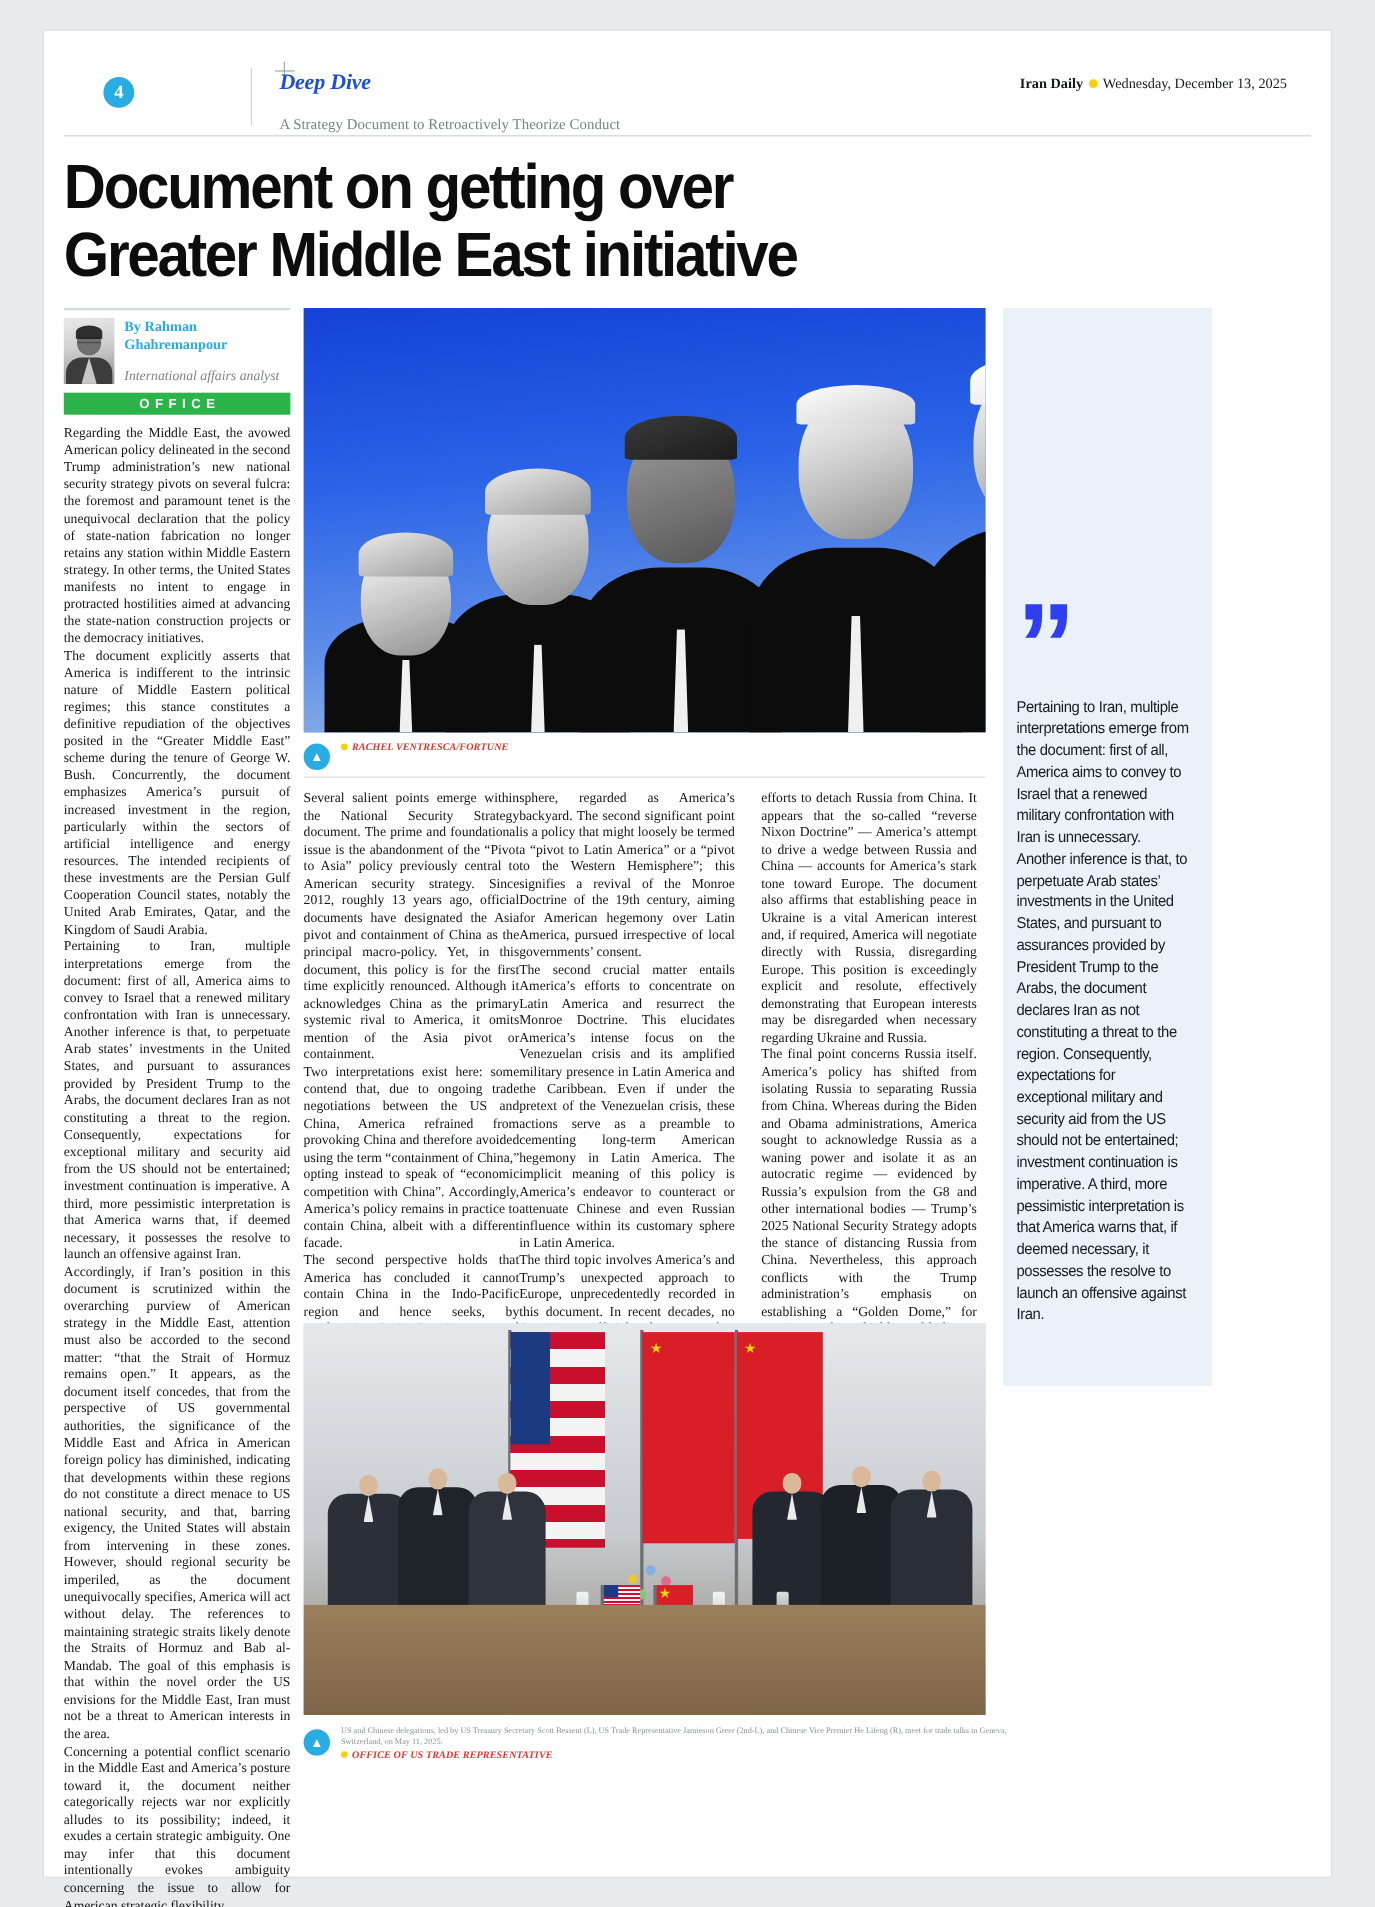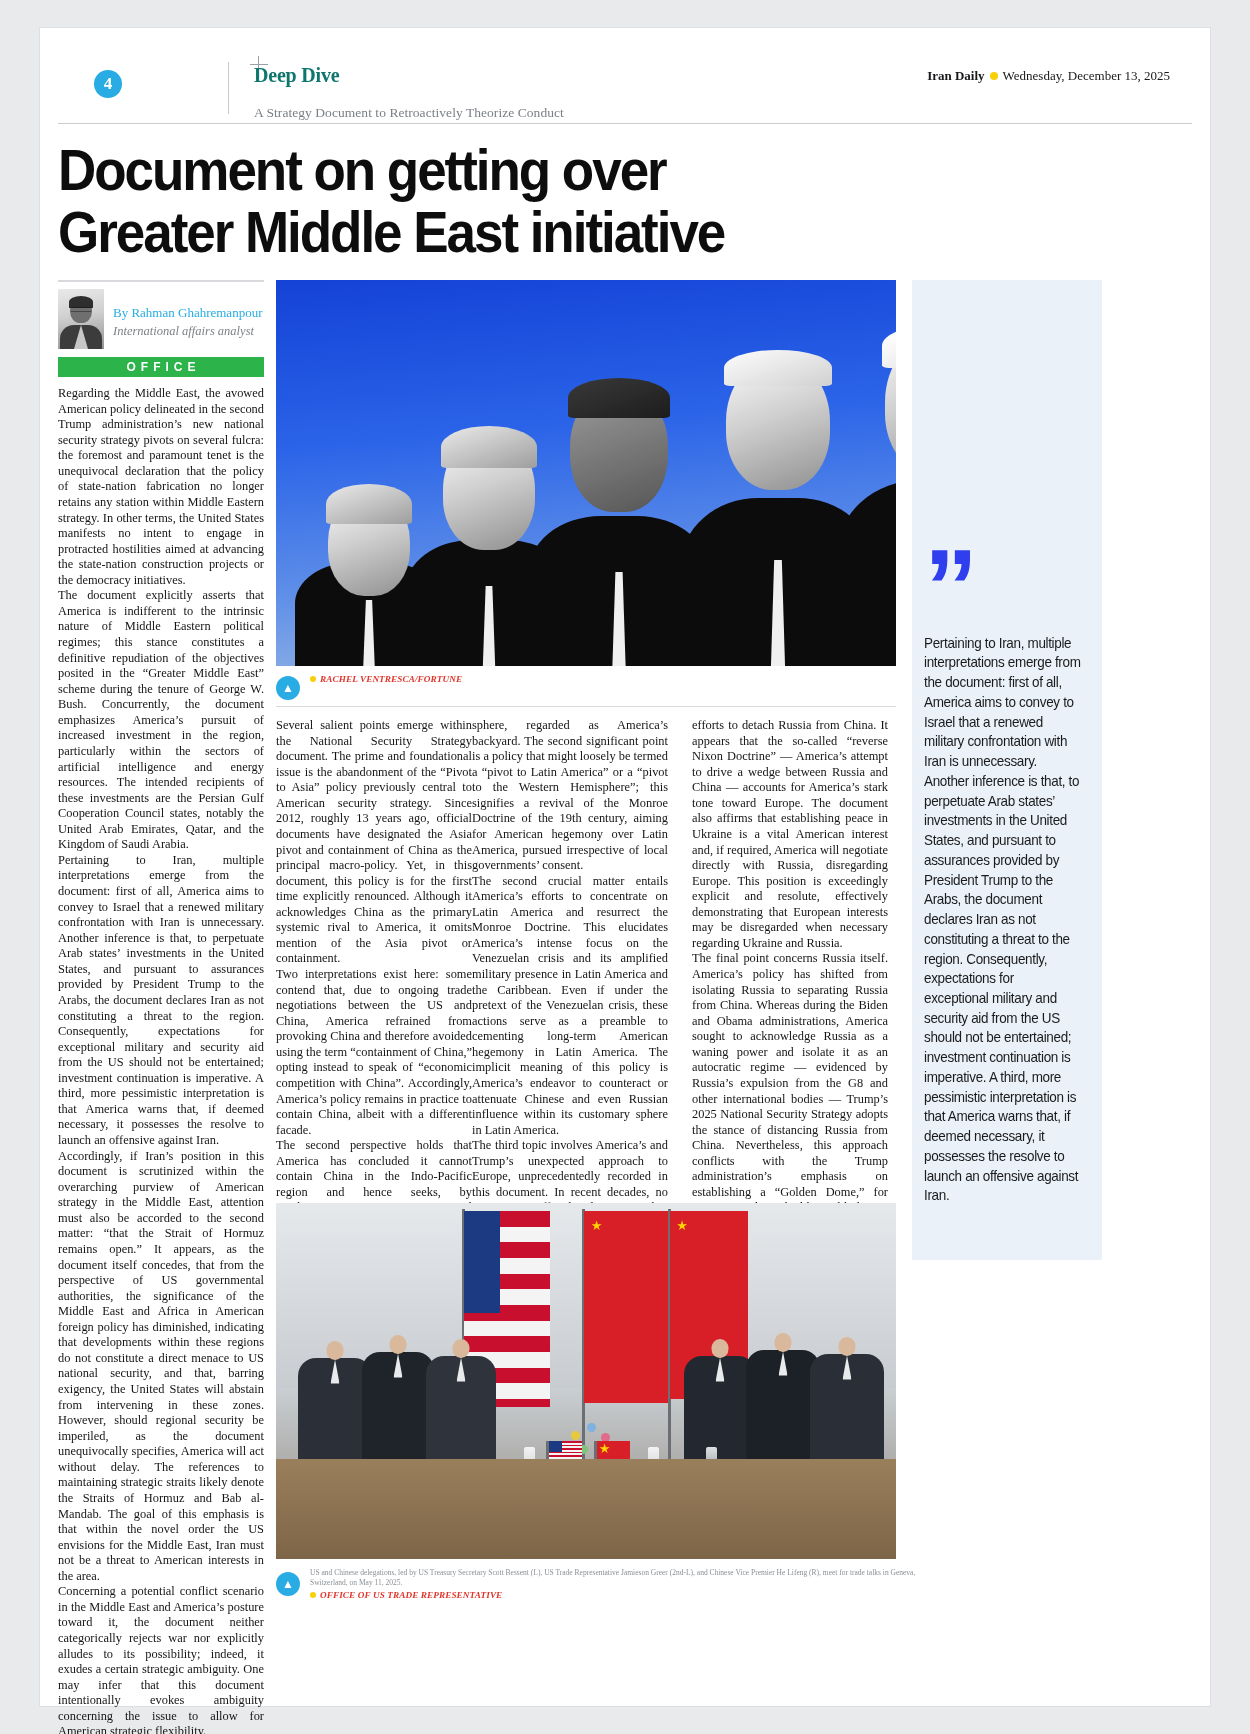--- a/index.html
+++ b/index.html
@@ -36,21 +36,22 @@
     font-weight: bold; font-size: 17px;
     display: flex; align-items: center; justify-content: center;
   }
   .hdr-divider {
     position: absolute; left: 170px; top: 6px; width: 1px; height: 52px;
     background: #c9ccd1;
   }
   .section-title {
     position: absolute; left: 196px; top: 8px;
     font-size: 20px; font-weight: bold; letter-spacing: -0.2px;
-    color: #0f766e;
+    color: #1d4ed8;
+    font-style: italic;
   }
   .section-sub {
     position: absolute; left: 196px; top: 33px;
     font-size: 13.5px; color: #7b8086; letter-spacing: 0.05px; margin-top: 16px;
   }
   .hdr-right {
     position: absolute; right: 22px; top: 12px;
     font-size: 13px; color: #17181a;
     display: flex; align-items: center; gap: 5px; white-space: nowrap;
   }
@@ -100,25 +101,25 @@
   }
   .avatar .body {
     position: absolute; left: 2px; top: 36px; width: 42px; height: 26px;
     background: #3a3c3e; border-radius: 14px 14px 0 0;
   }
   .avatar .shirt {
     position: absolute; left: 16px; top: 36px; width: 14px; height: 24px;
     background: #c5c7c9; clip-path: polygon(50% 0,100% 100%,0 100%);
   }
   .author-name {
-    font-size: 13px; font-weight: normal; color: #29ace3;
-    margin-top: 16px; line-height: 1.2;
+    font-size: 13px; font-weight: bold; color: #29ace3;
+    margin-top: 0; line-height: 1.2;
   }
   .author-role {
-    font-size: 12.5px; font-style: italic; color: #7d8287; margin-top: 3px;
+    font-size: 12.5px; font-style: italic; color: #7d8287; margin-top: 14px;
   }
   .opinion-bar {
     margin-top: 8px; height: 20px; background: #2cb34a;
     color: #fff; font-family: "Liberation Sans", sans-serif;
     font-weight: bold; font-size: 12px; letter-spacing: 5px;
     display: flex; align-items: center; justify-content: center;
     padding-left: 5px;
   }
   .body-col {
     font-size: 12.4px;

